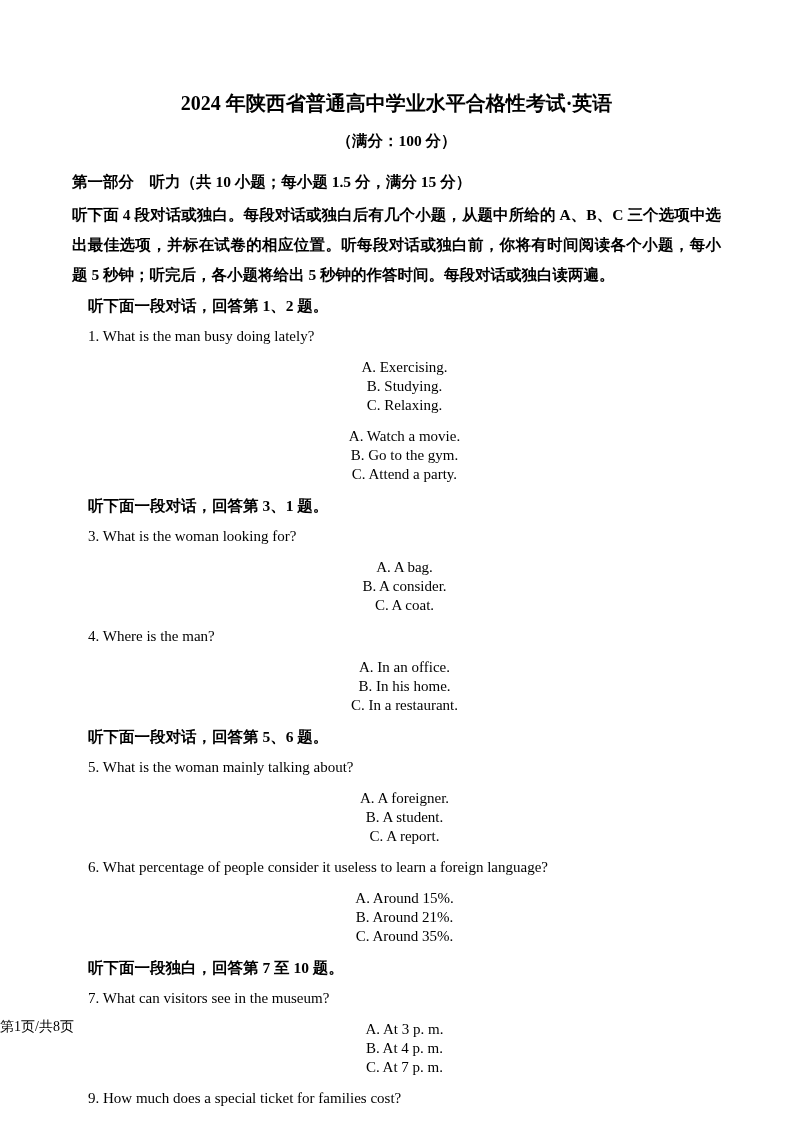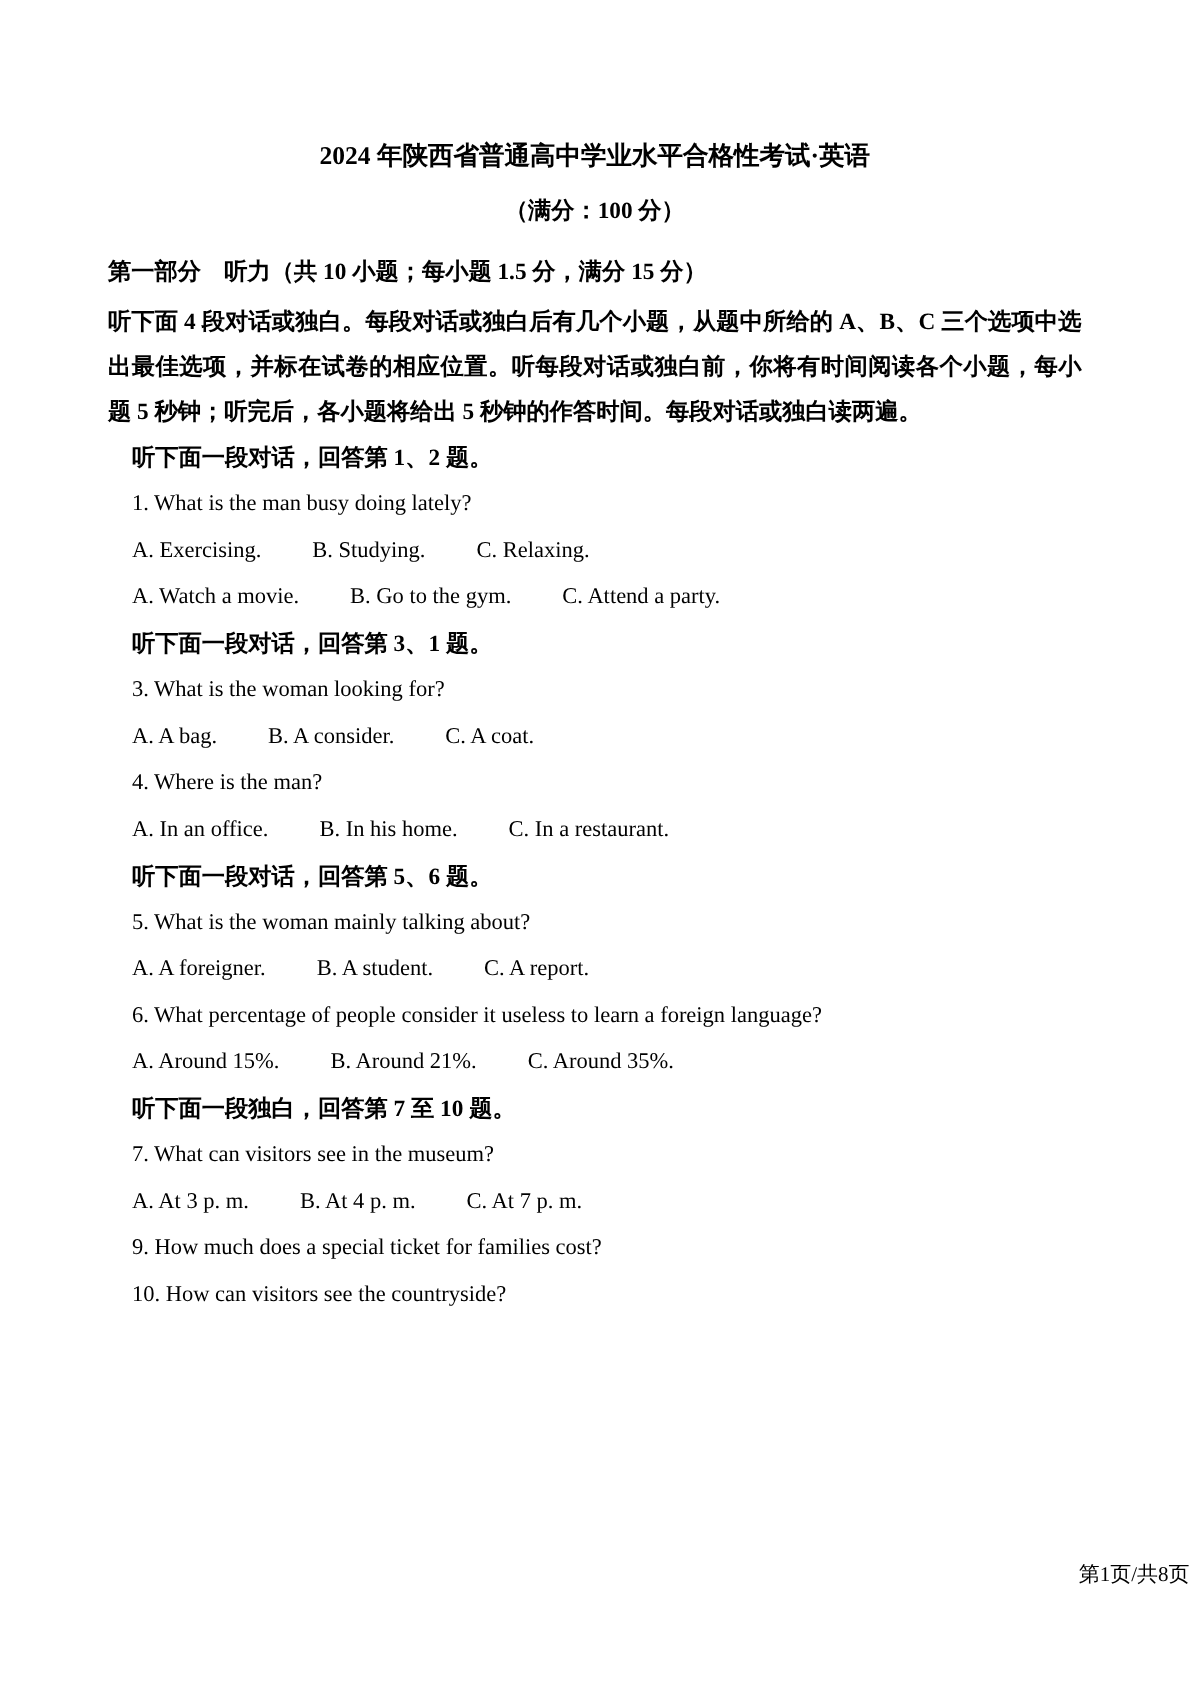--- a/index.html
+++ b/index.html
@@ -16,21 +16,21 @@
     font-family: "Liberation Serif", "DejaVu Serif", serif;
     overflow: hidden;
     box-sizing: border-box;
   }
   .content {
     padding: 90px 72px 0 72px;
   }
   .doc-title {
     text-align: center;
     font-weight: bold;
-    font-size: 17px;
+    font-size: 20px;
     line-height: 27px;
     margin: 0 0 13px 0;
   }
   .doc-subtitle {
     text-align: center;
     font-weight: bold;
     font-size: 15.5px;
     line-height: 21px;
     margin: 0 0 20px 0;
   }
@@ -56,32 +56,34 @@
   }
   .section-line {
     font-weight: bold;
     font-size: 15.5px;
   }
   .question-line {
     font-weight: normal;
   }
   .options-row {
     display: flex;
+    flex-direction: column;
     column-gap: 34px;
     font-weight: normal;
+    align-items: center;
   }
   .option {
     display: inline-block;
   }
   .footer {
     position: absolute;
-    bottom: 62px;
+    bottom: 86px;
     left: 0;
     width: 100%;
-    text-align: right;
+    text-align: left;
     font-size: 14px;
     line-height: 18px;
   }
 </style>
 </head>
 <body>
 
 <div class="page">
   <div class="content">
 

